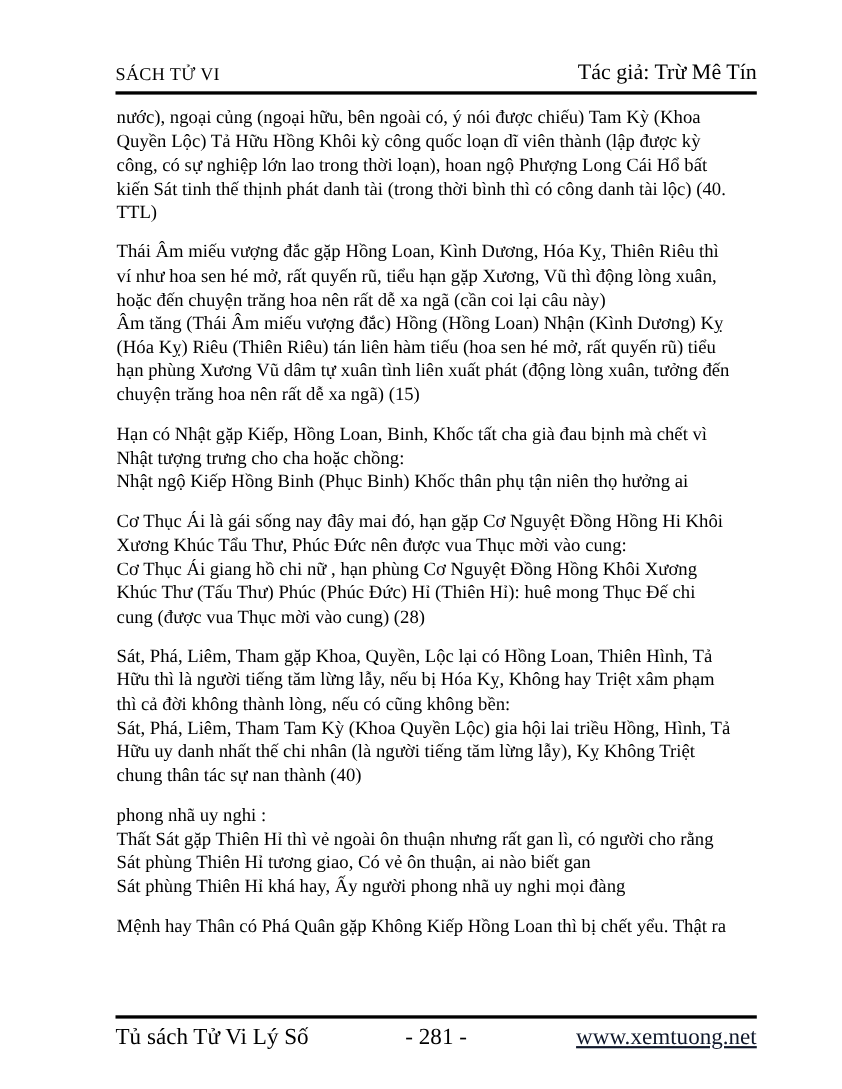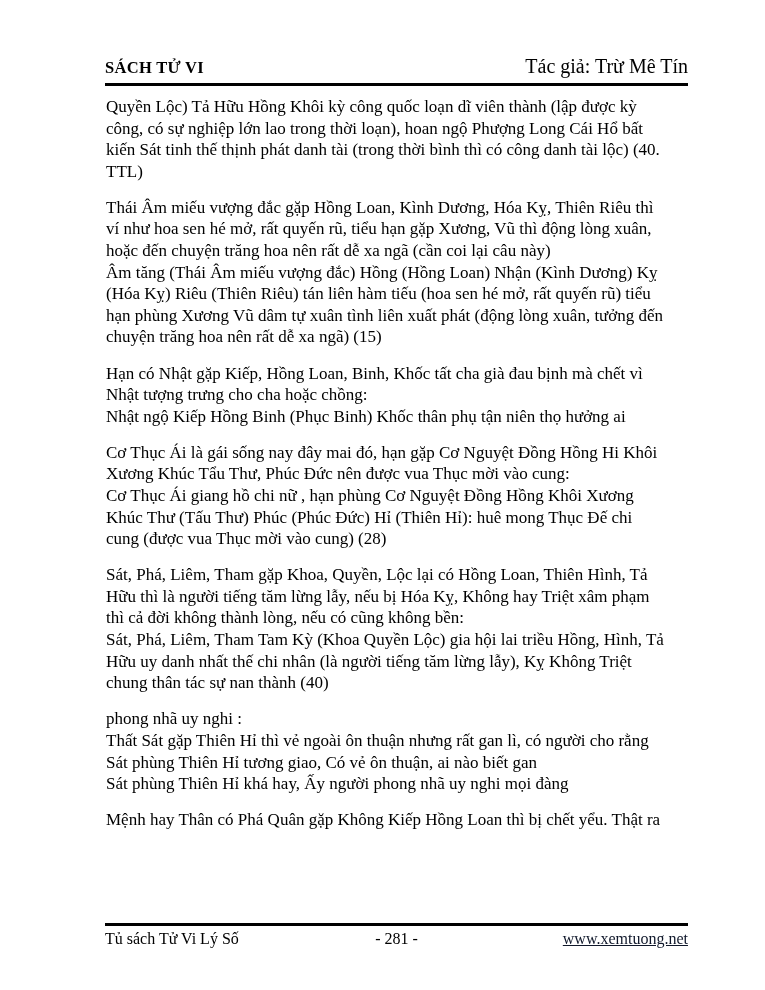--- a/index.html
+++ b/index.html
@@ -18,21 +18,21 @@
     left: 105px;
     top: 55px;
     width: 583px;
     display: flex;
     justify-content: space-between;
     align-items: flex-end;
     border-bottom: 3px solid #000000;
     padding-bottom: 5px;
   }
   .header-title {
-    font-weight: bold;
+    font-weight: normal;
     font-size: 16.5px;
     letter-spacing: 0.3px;
     white-space: nowrap;
   }
   .header-author {
     font-size: 20px;
     white-space: nowrap;
   }
   
   .doc-body {
@@ -50,21 +50,21 @@
   .footer {
     position: absolute;
     left: 105px;
     top: 923px;
     width: 583px;
     border-top: 3px solid #000000;
     padding-top: 4px;
     display: flex;
     justify-content: space-between;
     align-items: baseline;
-    font-size: 16px;
+    font-size: 21px;
   }
   .footer-left  { flex: 1; text-align: left;  white-space: nowrap; }
   .footer-center{ flex: 1; text-align: center; white-space: nowrap; }
   .footer-right { flex: 1; text-align: right; white-space: nowrap; }
   .footer-link {
     color: #0f172a;
     text-decoration: underline;
     cursor: pointer;
   }
 </style>
@@ -73,20 +73,21 @@
 
 <div class="page">
 
   <div class="header">
     <span class="header-title">SÁCH TỬ VI</span>
     <span class="header-author">Tác giả: Trừ Mê Tín</span>
   </div>
 
   <div class="doc-body" id="doc-body">
       <div class="paragraph">
+        <div class="line">nước), ngoại củng (ngoại hữu, bên ngoài có, ý nói được chiếu) Tam Kỳ (Khoa</div>
         <div class="line">Quyền Lộc) Tả Hữu Hồng Khôi kỳ công quốc loạn dĩ viên thành (lập được kỳ</div>
         <div class="line">công, có sự nghiệp lớn lao trong thời loạn), hoan ngộ Phượng Long Cái Hổ bất</div>
         <div class="line">kiến Sát tinh thế thịnh phát danh tài (trong thời bình thì có công danh tài lộc) (40.</div>
         <div class="line">TTL)</div>
       </div>
       <div class="paragraph">
         <div class="line">Thái Âm miếu vượng đắc gặp Hồng Loan, Kình Dương, Hóa Kỵ, Thiên Riêu thì</div>
         <div class="line">ví như hoa sen hé mở, rất quyến rũ, tiểu hạn gặp Xương, Vũ thì động lòng xuân,</div>
         <div class="line">hoặc đến chuyện trăng hoa nên rất dễ xa ngã (cần coi lại câu này)</div>
         <div class="line">Âm tăng (Thái Âm miếu vượng đắc) Hồng (Hồng Loan) Nhận (Kình Dương) Kỵ</div>

